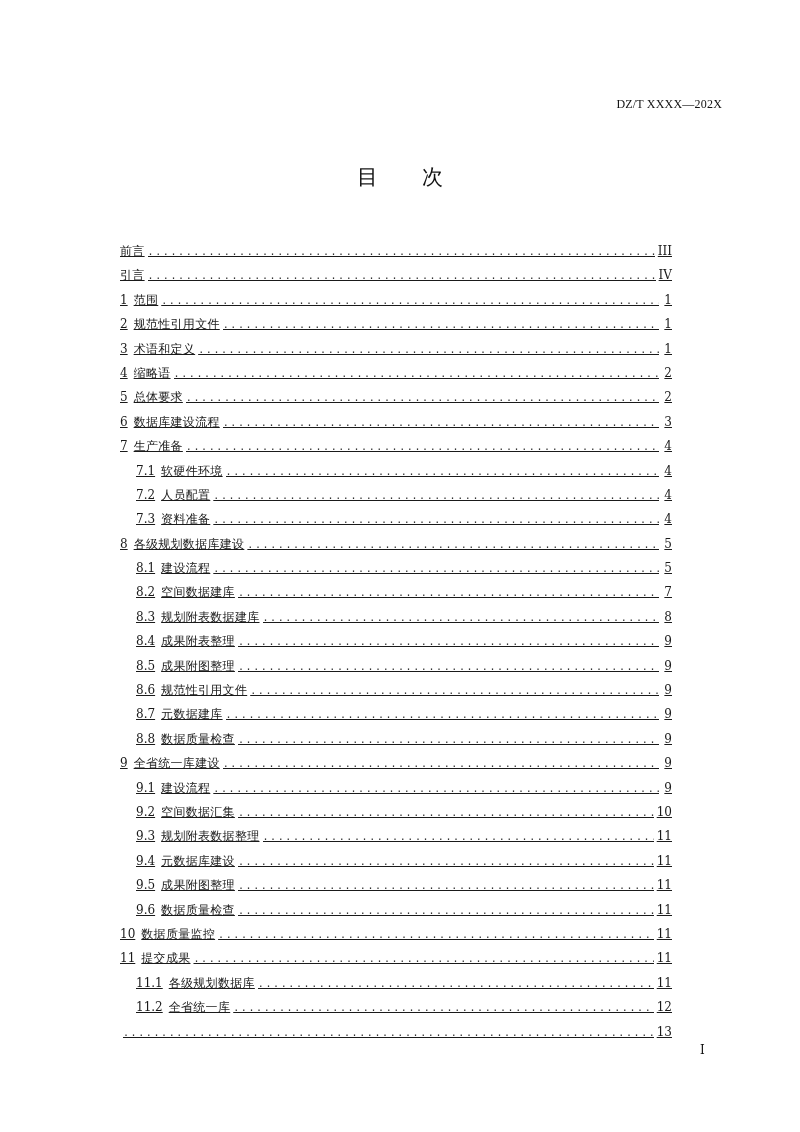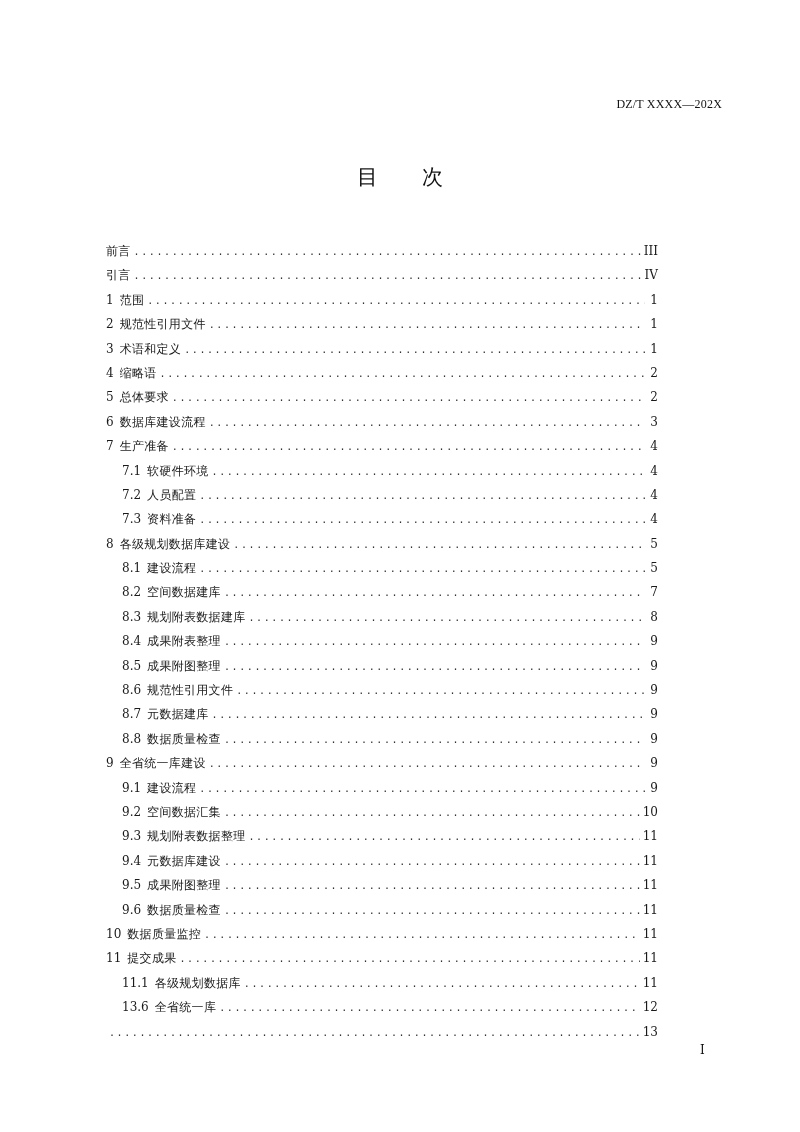--- a/index.html
+++ b/index.html
@@ -4,21 +4,21 @@
 <style>
   html, body { margin: 0; padding: 0; background: #ffffff; }
   body { width: 800px; height: 1132px; position: relative; overflow: hidden;
          font-family: "DejaVu Serif", "Liberation Serif", serif; color: #1a1a1a; }
   .std-code { position: absolute; top: 97px; right: 78px; font-family: Liberation Serif, serif;
               font-size: 12px; letter-spacing: 0.2px; color: #111; }
   .toc-title { position: absolute; top: 163px; left: 0; width: 800px; text-align: center;
                font-family: Liberation Serif, serif; font-size: 21px; color: #111; }
   .toc-title span { display: inline-block; }
   .toc-title .gap { width: 44px; }
-  .toc { position: absolute; top: 241px; left: 106px; width: 552px; }
+  .toc { position: absolute; top: 241px; left: 120px; width: 552px; text-decoration: underline; }
   .row { display: flex; align-items: baseline; height: 24.4px; line-height: 20px; font-size: 12px; }
   .row.l2 { padding-left: 16px; }
   .row .num { white-space: pre; margin-right: 6px; }
   .row .label { white-space: nowrap; letter-spacing: 0.3px; }
   .row .leader { flex: 1; overflow: hidden; white-space: nowrap; margin: 0 3px; color: #333;
                  font-family: "DejaVu Sans Mono", "Liberation Mono", monospace; font-size: 10px; letter-spacing: 1.6px; }
   .row .page { white-space: nowrap; min-width: 10px; text-align: right; }
   .footer-page { position: absolute; top: 1043px; left: 700px; font-size: 12px; color: #111; }
 </style>
 </head>
@@ -209,21 +209,21 @@
       <span class="leader">........................................................................................................................................................................................................</span>
       <span class="page">11</span>
     </div>
     <div class="row l2">
       <span class="num">11.1</span>
       <span class="label">各级规划数据库</span>
       <span class="leader">........................................................................................................................................................................................................</span>
       <span class="page">11</span>
     </div>
     <div class="row l2">
-      <span class="num">13.6</span>
+      <span class="num">11.2</span>
       <span class="label">全省统一库</span>
       <span class="leader">........................................................................................................................................................................................................</span>
       <span class="page">12</span>
     </div>
     <div class="row">
       <span class="leader">........................................................................................................................................................................................................</span>
       <span class="page">13</span>
     </div>
   </div>
 

